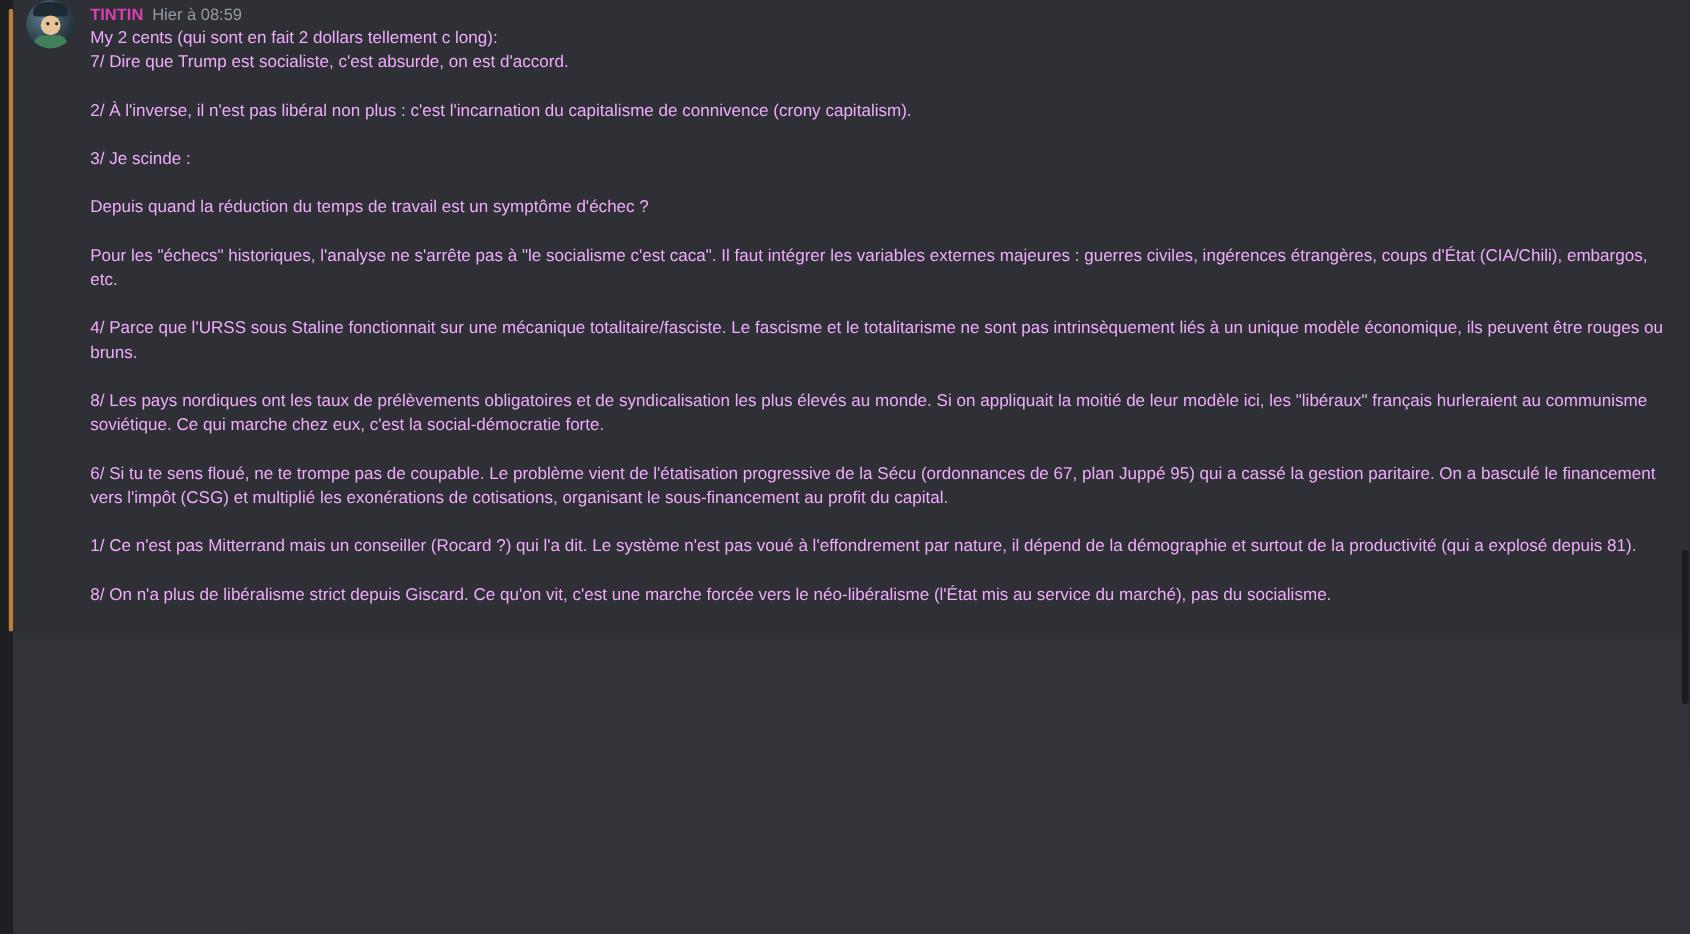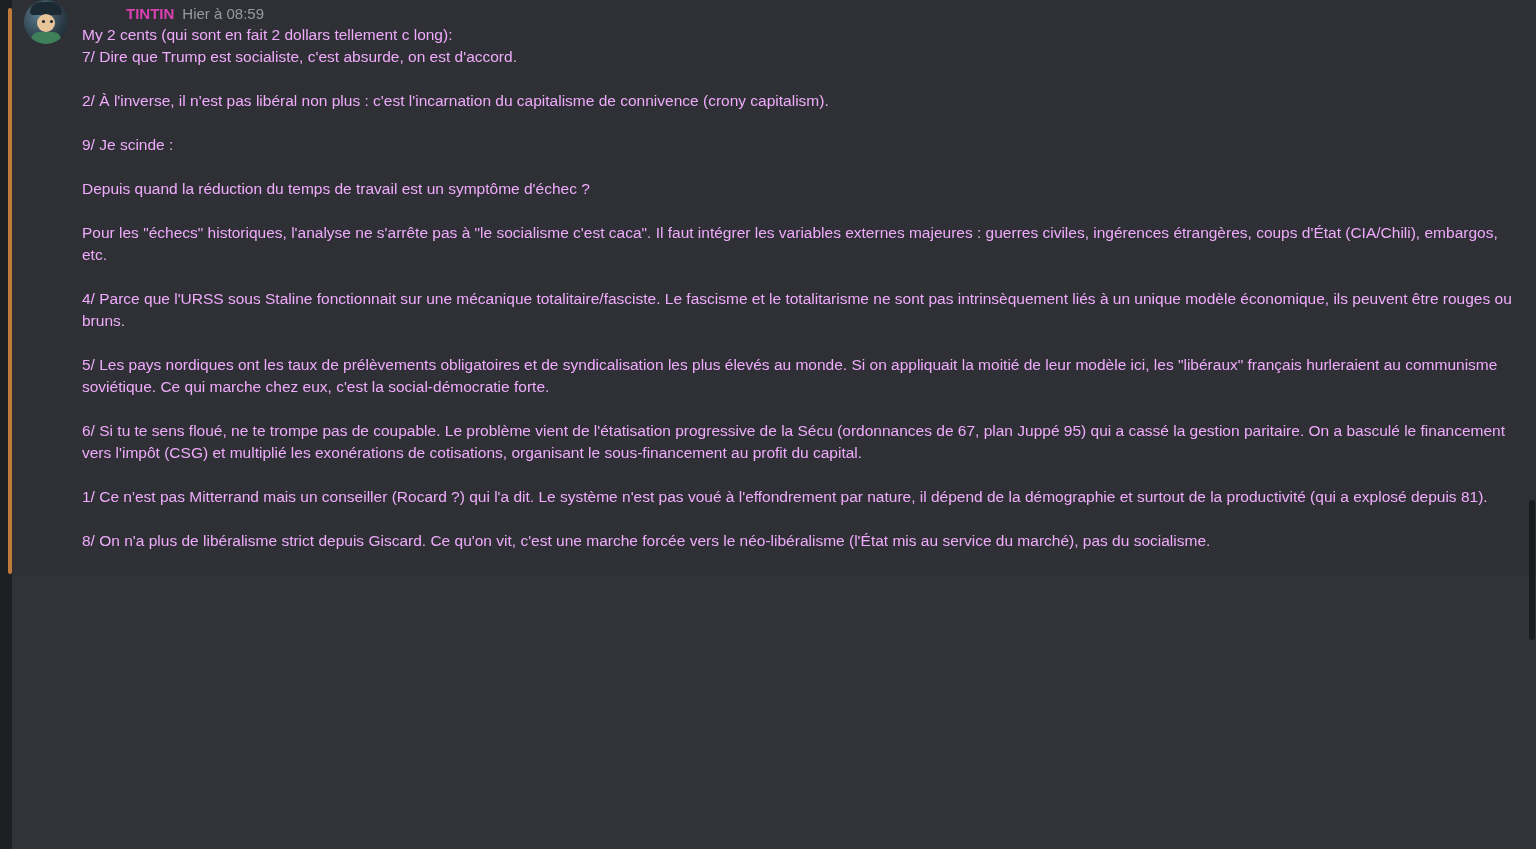--- a/index.html
+++ b/index.html
@@ -131,21 +131,20 @@
   }
 
   .msg-header {
     position: absolute;
     left: 70px;
     top: 5px;
     height: 18px;
     display: flex;
     align-items: baseline;
     gap: 8px;
-    margin-left: 44px;
   }
   .author {
     font-size: 15px;
     font-weight: bold;
     color: #d940b0;
     line-height: 18px;
   }
   .timestamp {
     font-size: 15px;
     color: #949ba4;
@@ -215,25 +214,25 @@
 
     <div class="msg-header">
       <span class="author">TINTIN</span>
       <span class="timestamp">Hier à 08:59</span>
     </div>
 
     <div class="msg-body">
       <p class="tight">My 2 cents (qui sont en fait 2 dollars tellement c long):</p>
       <p>7/ Dire que Trump est socialiste, c'est absurde, on est d'accord.</p>
       <p>2/ À l'inverse, il n'est pas libéral non plus : c'est l'incarnation du capitalisme de connivence (crony capitalism).</p>
-      <p>9/ Je scinde :</p>
+      <p>3/ Je scinde :</p>
       <p>Depuis quand la réduction du temps de travail est un symptôme d'échec ?</p>
       <p>Pour les "échecs" historiques, l'analyse ne s'arrête pas à "le socialisme c'est caca". Il faut intégrer les variables externes majeures : guerres civiles, ingérences étrangères, coups d'État (CIA/Chili), embargos, etc.</p>
       <p>4/ Parce que l'URSS sous Staline fonctionnait sur une mécanique totalitaire/fasciste. Le fascisme et le totalitarisme ne sont pas intrinsèquement liés à un unique modèle économique, ils peuvent être rouges ou bruns.</p>
-      <p>5/ Les pays nordiques ont les taux de prélèvements obligatoires et de syndicalisation les plus élevés au monde. Si on appliquait la moitié de leur modèle ici, les "libéraux" français hurleraient au communisme soviétique. Ce qui marche chez eux, c'est la social-démocratie forte.</p>
+      <p>8/ Les pays nordiques ont les taux de prélèvements obligatoires et de syndicalisation les plus élevés au monde. Si on appliquait la moitié de leur modèle ici, les "libéraux" français hurleraient au communisme soviétique. Ce qui marche chez eux, c'est la social-démocratie forte.</p>
       <p>6/ Si tu te sens floué, ne te trompe pas de coupable. Le problème vient de l'étatisation progressive de la Sécu (ordonnances de 67, plan Juppé 95) qui a cassé la gestion paritaire. On a basculé le financement vers l'impôt (CSG) et multiplié les exonérations de cotisations, organisant le sous-financement au profit du capital.</p>
       <p>1/ Ce n'est pas Mitterrand mais un conseiller (Rocard ?) qui l'a dit. Le système n'est pas voué à l'effondrement par nature, il dépend de la démographie et surtout de la productivité (qui a explosé depuis 81).</p>
       <p>8/ On n'a plus de libéralisme strict depuis Giscard. Ce qu'on vit, c'est une marche forcée vers le néo-libéralisme (l'État mis au service du marché), pas du socialisme.</p>
       <p class="last">Source à suivre (message trop long)</p>
     </div>
   </div>
 
   <div class="message plain">
     
   </div>

